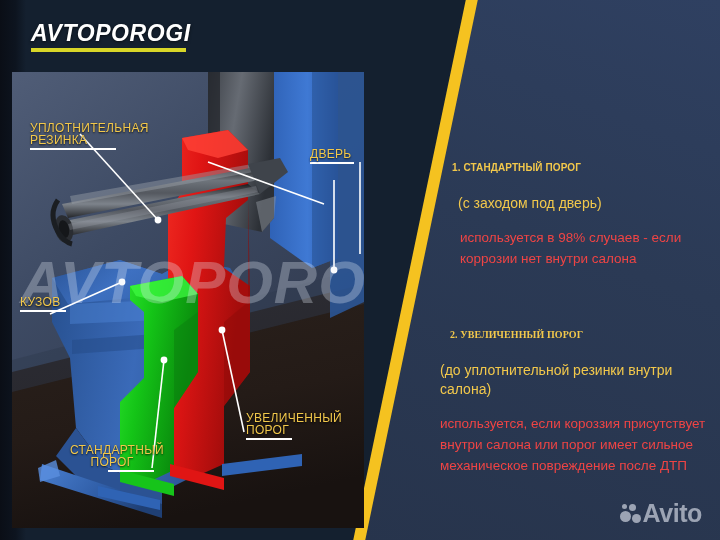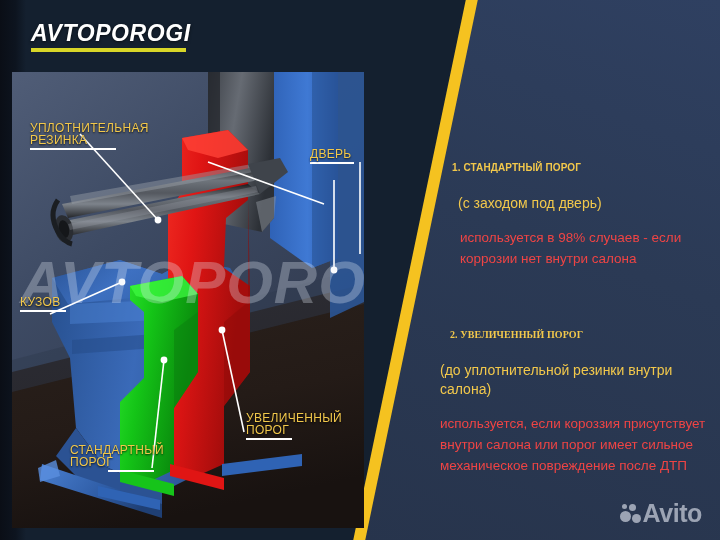--- a/index.html
+++ b/index.html
@@ -85,21 +85,21 @@
   .lbl {
     position: absolute; z-index: 35;
     color: #f2c84b; font-size: 12px; font-weight: 400;
     letter-spacing: 0.3px; line-height: 12px;
     text-shadow: 0 1px 2px rgba(0,0,0,0.8);
     white-space: nowrap;
   }
   .lbl .ul {
     height: 2px; background: #ffffff; margin-top: 2px;
   }
-  .lbl.right { text-align: left; }
+  .lbl.right { text-align: center; }
 
   
   .avito {
     position: absolute; right: 18px; bottom: 14px;
     display: flex; align-items: center; gap: 0;
     z-index: 45;
     opacity: 0.72;
   }
   .avito-dots { position: relative; width: 22px; height: 20px; }
   .avito-dots i {

